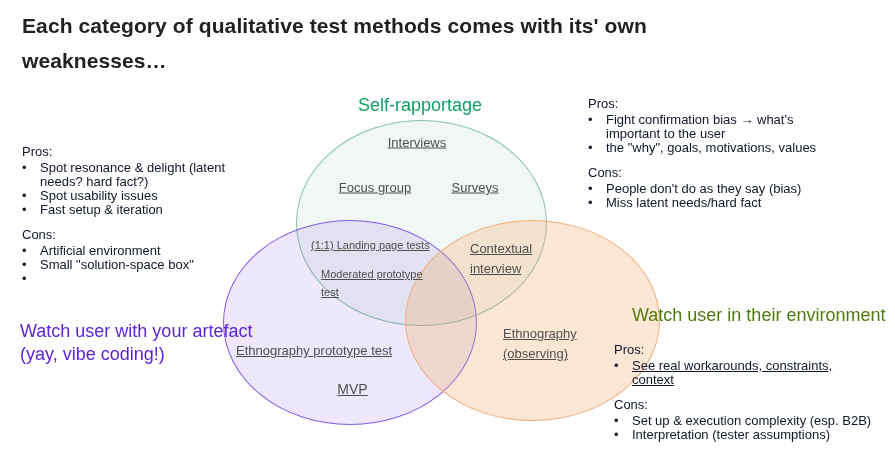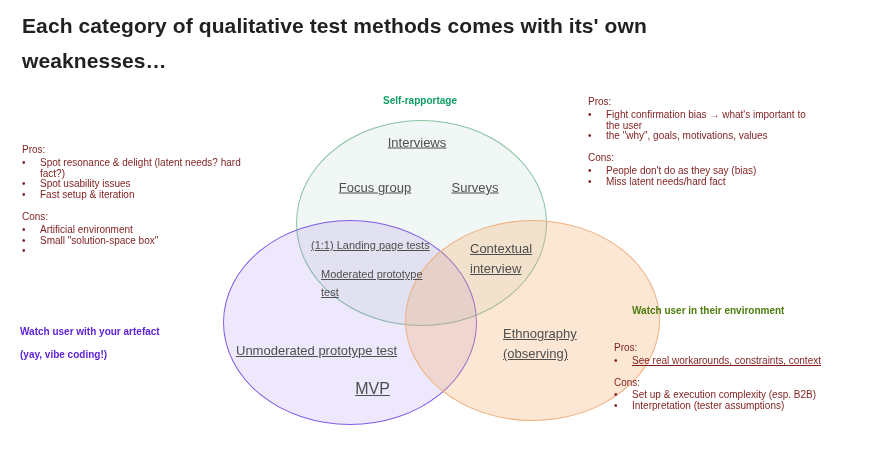--- a/index.html
+++ b/index.html
@@ -26,26 +26,26 @@
   .ellipse.orange{
     left:405px;top:220px;width:255px;height:201px;
     border:1.5px solid #f0ae7d;background:rgba(244,170,100,.28);z-index:3;
   }
   
   .vtext{color:#4f4f4f;font-size:13px;z-index:5;white-space:nowrap;text-decoration:underline;}
   .vtext.center{transform:translate(-50%,-50%);}
   .vtext.small{font-size:11px;}
   .vtext.wrap{white-space:normal;}
   
-  .cat-label{font-size:10px;font-weight:700;z-index:6;white-space:nowrap;}
+  .cat-label{font-size:18px;font-weight:400;z-index:6;white-space:nowrap;}
   .cat-label.green{color:#0f9d63;}
   .cat-label.purple{color:#5e23d9;line-height:23px;}
   .cat-label.orange{color:#4d7c0f;}
   
-  .block{font-size:10px;color:#7f1d1d;line-height:1.08;z-index:6;}
+  .block{font-size:13px;color:#0f172a;line-height:1.08;z-index:6;}
   .block .heading{margin:0 0 2px 0;}
   .block .group2{margin-top:11px;}
   .bullet{display:flex;}
   .bullet .dot{width:9px;flex:none;}
   .bullet .gap{width:9px;flex:none;}
   .bullet .btext{white-space:nowrap;}
   .bullet .btext.narrow{white-space:normal;max-width:208px;}
   .block.rb .bullet .btext.narrow{max-width:218px;text-decoration:underline;}
 </style>
 </head>
@@ -73,22 +73,22 @@
 
   <div class="abs vtext center" style="left:417px;top:142px;">Interviews</div>
   <div class="abs vtext center" style="left:375px;top:187px;">Focus group</div>
   <div class="abs vtext center" style="left:475px;top:187px;">Surveys</div>
 
   <div class="abs vtext small" style="left:311px;top:239px;">(1:1) Landing page tests</div>
   <div class="abs vtext small wrap" style="left:321px;top:265px;width:102px;line-height:1.65;">Moderated  prototype test</div>
 
   <div class="abs vtext wrap" style="left:470px;top:239px;width:76px;line-height:1.55;">Contextual interview</div>
 
-  <div class="abs vtext" style="left:236px;top:343px;">Unmoderated prototype test</div>
-  <div class="abs vtext center" style="left:360px;top:389px;font-size:16px;padding-left:25px;">MVP</div>
+  <div class="abs vtext" style="left:236px;top:343px;">Ethnography prototype test</div>
+  <div class="abs vtext center" style="left:340px;top:389px;font-size:14px;padding-left:25px;">MVP</div>
 
   <div class="abs vtext wrap" style="left:503px;top:324px;width:86px;line-height:1.5;">Ethnography (observing)</div>
 
   <div class="abs block" style="left:22px;top:145px;width:224px;">
     <div class="heading">Pros:</div>
     <div class="bullet">
       <span class="dot">•</span>
         <span class="gap"></span>
       <span class="btext narrow">Spot resonance &amp; delight (latent needs? hard fact?)</span>
     </div>

